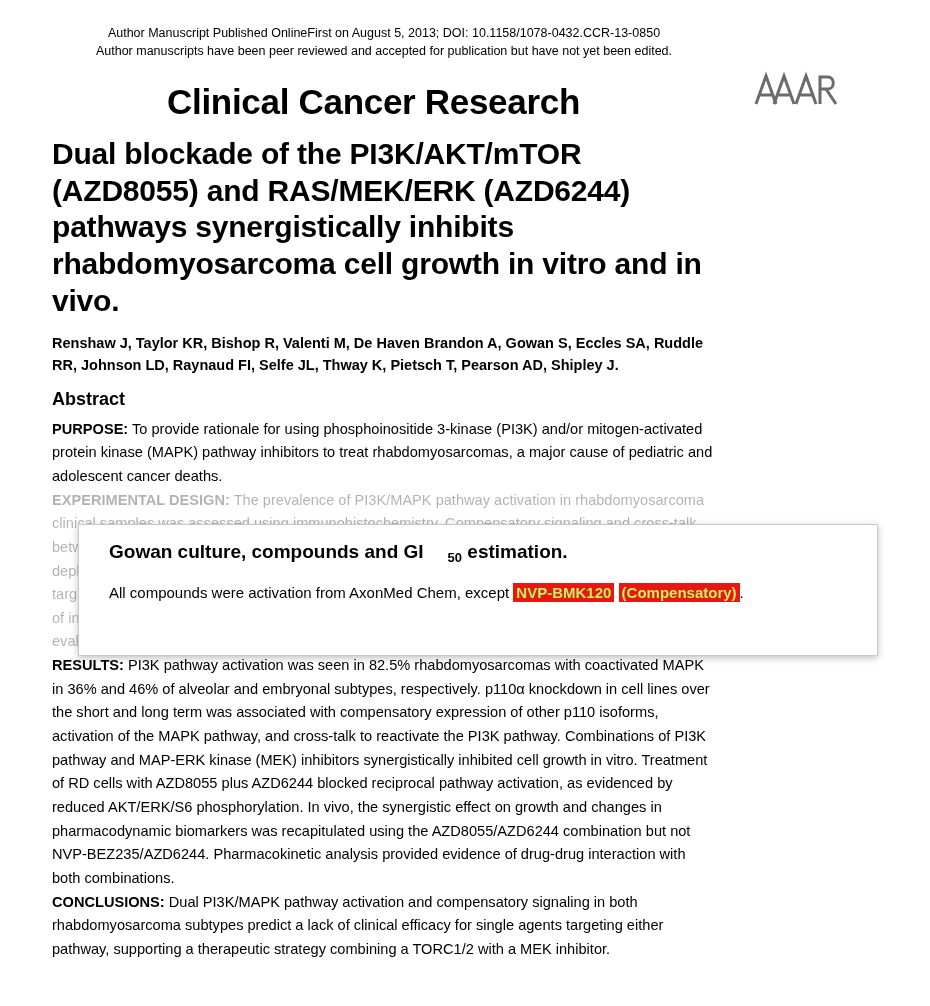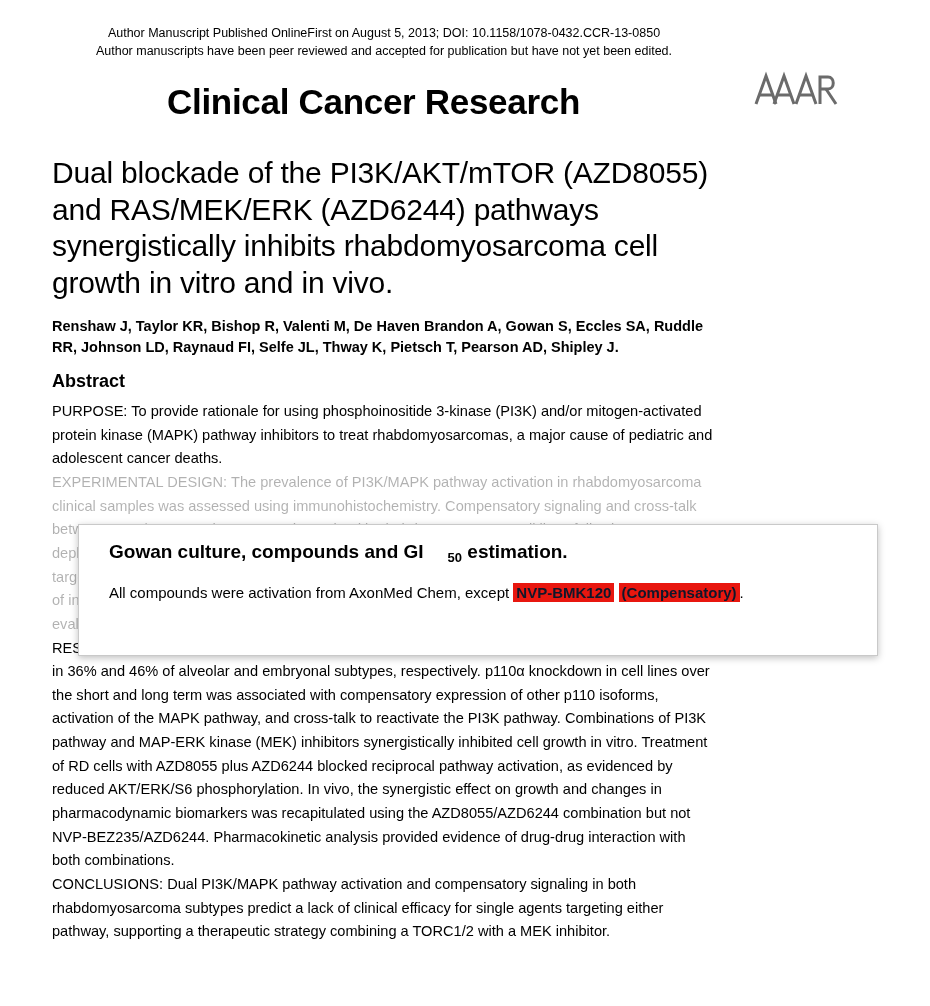--- a/index.html
+++ b/index.html
@@ -47,23 +47,23 @@
   }
   .aacr-logo {
     position: absolute;
     left: 700px;
     top: -10px;
     width: 90px;
     height: 46px;
   }
   .aacr-logo svg { display: block; }
   .paper-title {
-    margin-top: 19px;
+    margin-top: 0;
     font-size: 30px;
-    font-weight: normal;
+    font-weight: bold;
     line-height: 1.22;
     letter-spacing: -0.2px;
   }
   .authors {
     margin-top: 14px;
     font-size: 14.5px;
     line-height: 1.5;
     font-weight: bold;
   }
   .abstract-head {
@@ -74,21 +74,21 @@
   .abstract-body {
     margin-top: 8px;
     font-size: 14.6px;
     line-height: 1.62;
     text-align: left;
   }
   .abstract-body p {
     margin: 0 0 0 0;
   }
   .lbl {
-    font-weight: normal;
+    font-weight: bold;
   }
   
   .overlay {
     position: absolute;
     left: 78px;
     top: 524px;
     width: 800px;
     height: 132px;
     background: #ffffff;
     border: 1px solid #c9c9c9;
@@ -108,21 +108,21 @@
     top: 4px;
     margin-left: 24px;
   }
   .overlay-text {
     margin-top: 16px;
     font-size: 15px;
     line-height: 1.75;
   }
   .hl {
     background: #e8170f;
-    color: #0f172a;
+    color: #bef264;
     font-weight: bold;
     padding: 1px 3px;
   }
   .dim {
     opacity: 0.30;
   }
 </style>
 </head>
 <body>
 

